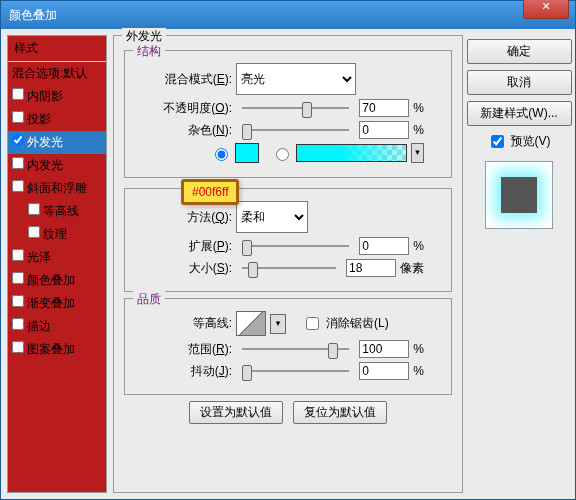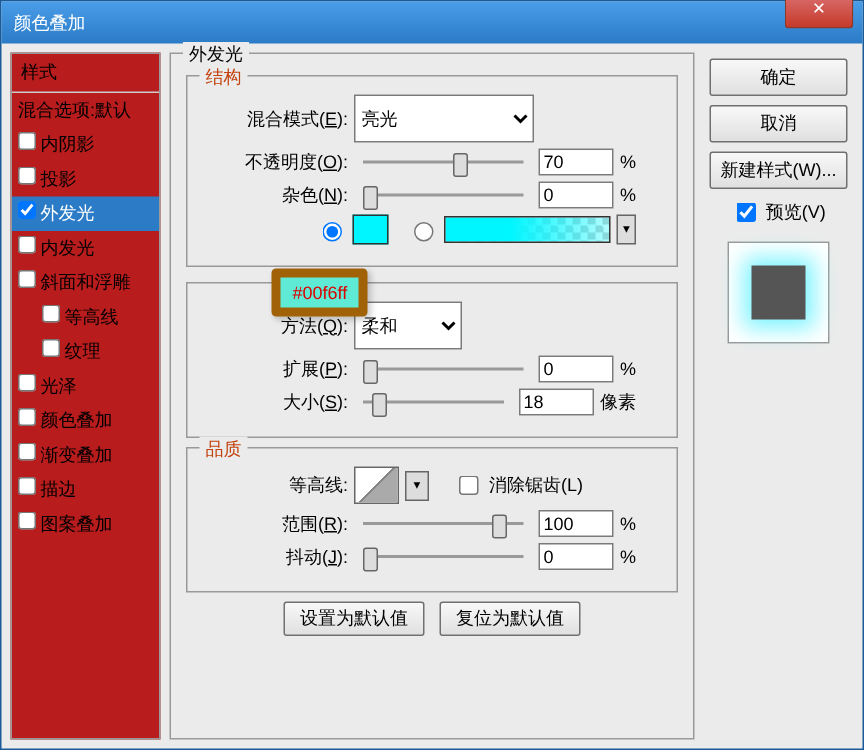--- a/index.html
+++ b/index.html
@@ -8,45 +8,45 @@
 .close-btn{position:absolute;top:-3px;right:6px;width:44px;height:20px;background:linear-gradient(#d96a6a,#c53a2a);border:1px solid #8a3a2a;border-top:none;border-radius:0 0 3px 3px;color:#fff;text-align:center;line-height:16px;font-size:11px;cursor:pointer}
 .content{position:absolute;top:28px;left:0;right:0;bottom:0;display:flex;padding:6px;gap:6px}
 .sidebar{width:100px;border:1px solid #999;background:#b91c1c;box-sizing:border-box}
 .sidebar-header{padding:4px 6px;border-bottom:1px solid #ccc}
 .sidebar-item{padding:3px 4px;display:flex;align-items:flex-start;gap:3px;cursor:pointer}
 .sidebar-item.sub{padding-left:20px}
 .sidebar-item.selected{background:#2b7bc7;color:#fff}
 .sidebar-item input[type=checkbox]{margin:0;width:12px;height:12px}
 .main{flex:1;position:relative}
 .fieldset{border:1px solid #999;margin:0 0 6px 0;padding:8px 10px 10px;position:relative}
-.fieldset>.legend{position:absolute;top:-8px;left:8px;background:#ebebeb;padding:0 4px;color:#c2410c}
+.fieldset>.legend{position:absolute;top:-8px;left:8px;background:#ebebeb;padding:0 4px;color:#701a75}
 .outer-fieldset{position:absolute;top:0;left:0;right:0;bottom:0;border:1px solid #999}
 .outer-fieldset>.legend{position:absolute;top:-8px;left:8px;background:#ebebeb;padding:0 4px}
 .inner{padding:14px 10px 8px}
 .row{display:flex;align-items:center;margin:4px 17px;gap:4px}
 .lbl{width:80px;text-align:right}
 .lbl .u{text-decoration:underline}
 select,input.num{border:1px solid #7a7a7a;font-size:12px;background:#fff}
 select{height:32px}
 select.wide{width:120px}
 select.mid{width:72px}
 input.num{width:44px;height:16px;text-align:left;padding:0 2px}
 .slider{flex:1;height:16px;position:relative;margin:0 6px}
 .slider-track{position:absolute;top:7px;left:0;right:0;height:2px;background:#999}
 .slider-thumb{position:absolute;top:2px;width:8px;height:14px;background:#ddd;border:1px solid #666;border-radius:2px}
 .colorswatch{width:28px;height:18px;border:1px solid #333;background:#00f6ff}
 .gradbar{width:140px;height:16px;border:1px solid #333;background:linear-gradient(to right,#00f6ff,#00f6ff 40%,rgba(0,246,255,0.3)),repeating-conic-gradient(#ccc 0 25%,#fff 0 50%) 0 0/10px 10px}
 .dropdown-v{width:14px;height:18px;border:1px solid #666;background:#ddd;text-align:center;line-height:16px;font-size:9px}
-.tooltip{position:absolute;background:#5eead4;border:6px solid #a16207;border-radius:3px;padding:3px 8px;color:#d00;font-size:12px;box-shadow:2px 2px 4px rgba(0,0,0,0.2);z-index:10}
+.tooltip{position:absolute;background:#fde047;border:3px solid #a16207;border-radius:3px;padding:3px 8px;color:#d00;font-size:12px;box-shadow:2px 2px 4px rgba(0,0,0,0.2);z-index:10}
 .contour{width:28px;height:23px;border:1px solid #666;background:#fff;position:relative;overflow:hidden}
 .contour::after{content:"";position:absolute;left:0;bottom:0;width:100%;height:100%;background:linear-gradient(135deg,transparent 48%,#888 48%,#888 52%,#aaa 52%)}
 .btns{display:flex;gap:10px;justify-content:center;margin-top:4px}
 button.std{border:1px solid #707070;background:linear-gradient(#f8f8f8,#e0e0e0);padding:2px 10px;font-size:12px;font-family:Liberation Sans, sans-serif;border-radius:2px;cursor:pointer}
 .rightcol{width:100px;display:flex;flex-direction:column;gap:6px;align-items:center;padding-top:4px}
-button.rbtn{width:92px;border:1px solid #707070;background:linear-gradient(#f8f8f8,#e0e0e0);padding:3px 0;font-size:12px;font-family:inherit;border-radius:2px;cursor:pointer}
+button.rbtn{width:105px;border:1px solid #707070;background:linear-gradient(#f8f8f8,#e0e0e0);padding:3px 0;font-size:12px;font-family:inherit;border-radius:2px;cursor:pointer}
 .preview-box{width:66px;height:66px;border:1px solid #999;background:#fff;display:flex;align-items:center;justify-content:center;margin-top:4px}
 .preview-inner{width:36px;height:36px;background:#555;box-shadow:0 0 14px 6px #7df4ff}
 .chk{display:flex;align-items:center;gap:3px}
 </style>
 </head>
 <body>
 
 <div class="window">
   <div class="titlebar">
     <span>颜色叠加</span>

